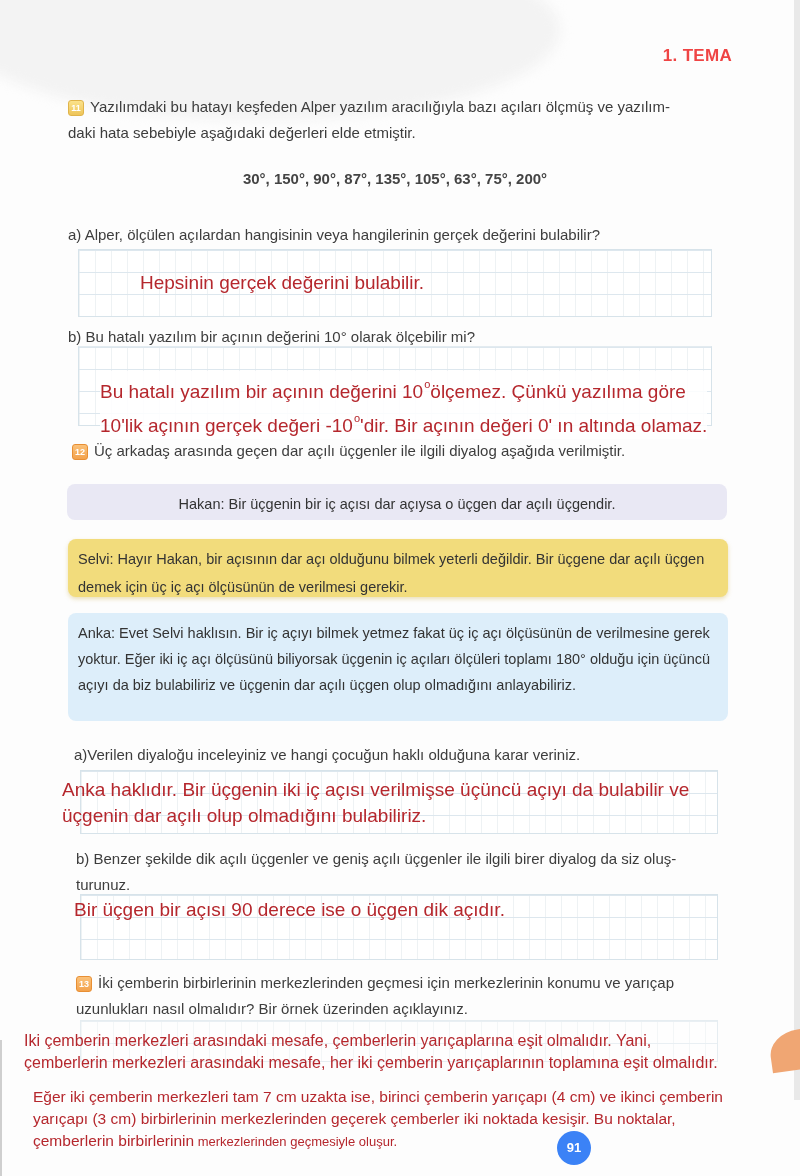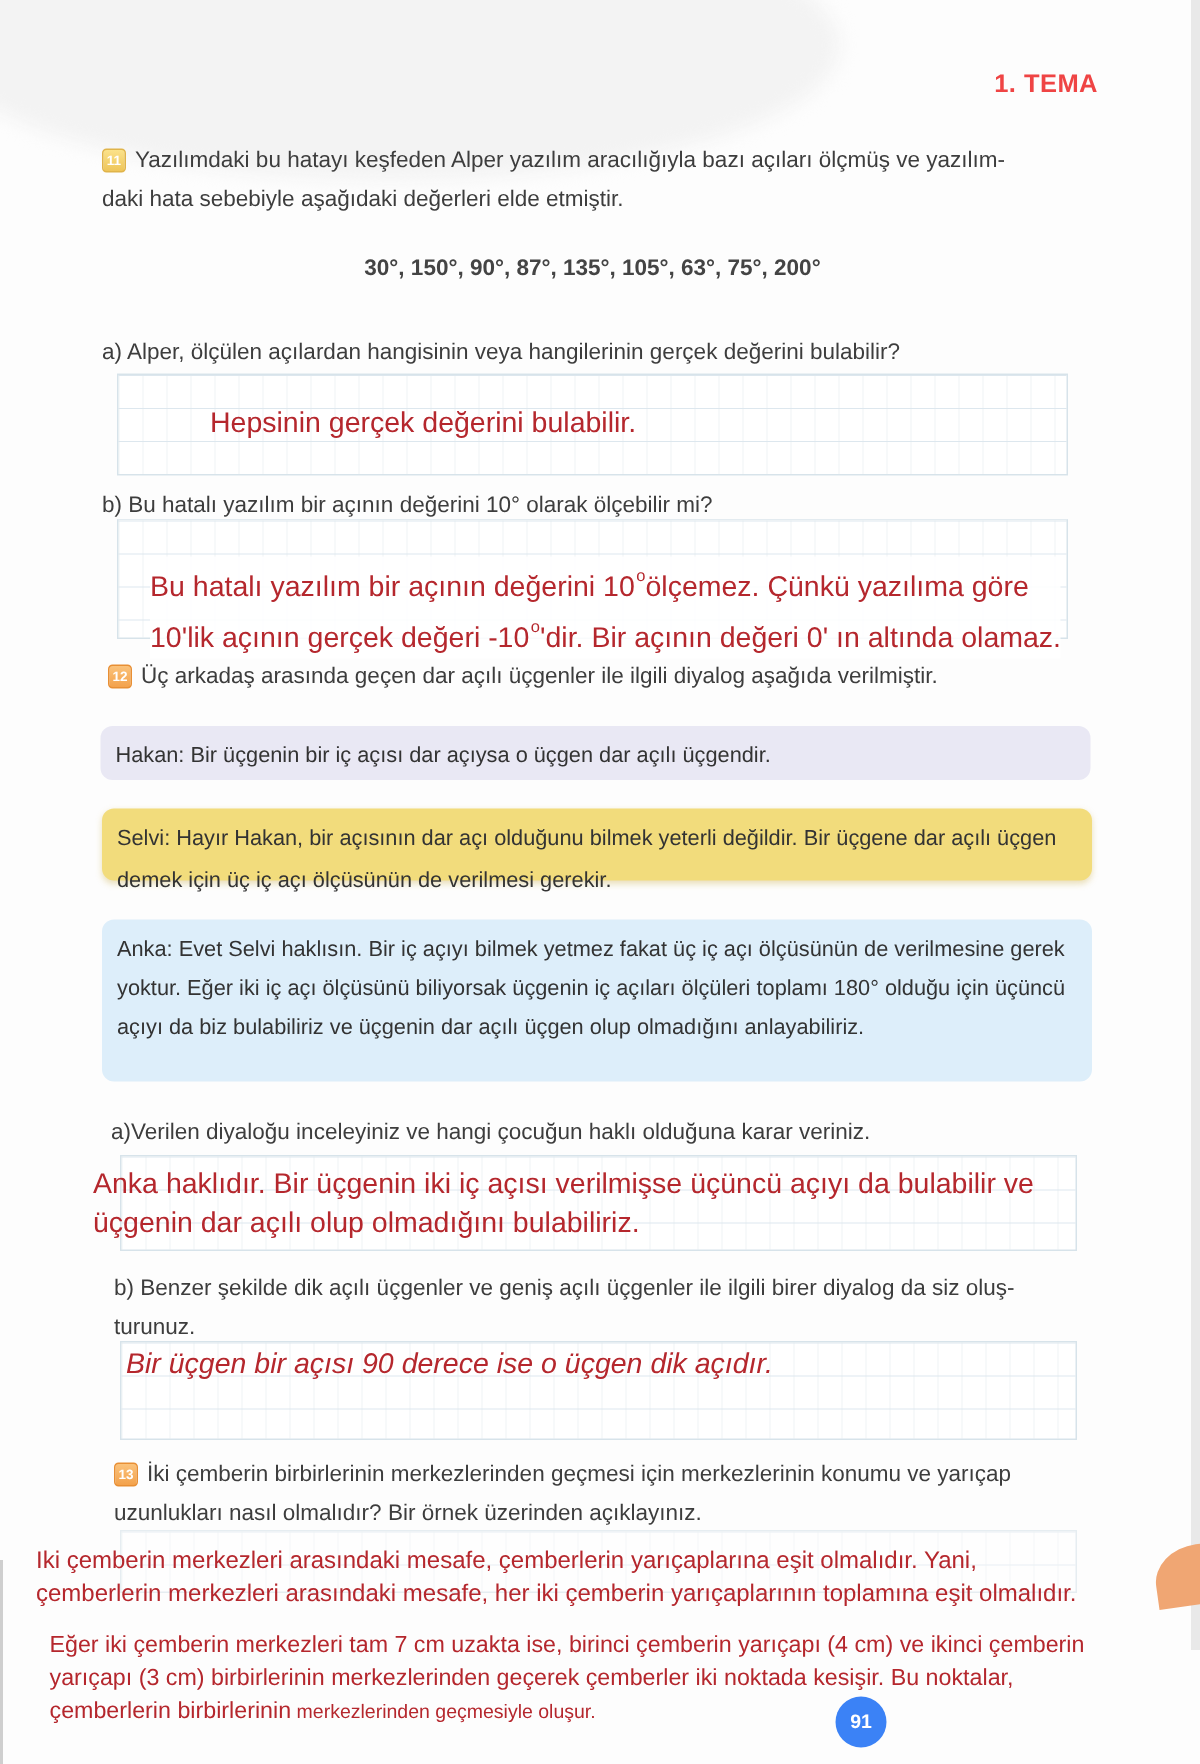--- a/index.html
+++ b/index.html
@@ -31,21 +31,21 @@
     border: 1px solid #d7e3ea;
     background-color: #fff;
     background-image:
       linear-gradient(#dde7ee 1px, transparent 1px),
       linear-gradient(90deg, #eef2f4 1px, transparent 1px);
     background-size: 100% 22px, 16px 100%;
   }
   .answer { color: #b5272d; font-size: 19px; line-height: 26px; white-space: nowrap; }
   .answer.small { font-size: 16px; line-height: 22px; }
   .dialog { position: absolute; border-radius: 8px; font-size: 14.5px; line-height: 28px; color: #333; padding: 6px 10px; box-sizing: border-box; }
-  .hakan { background: #e9e8f4; }
+  .hakan { background: #e9e8f4; text-align: center; }
   .selvi { background: #f2dc7c; box-shadow: 0 2px 4px rgba(200,170,60,0.35); }
   .anka { background: #ddeefa; }
   .page-num {
     left: 557px; top: 1131px; width: 34px; height: 34px; border-radius: 50%;
     background: #3b82f6; color: #fff; font-size: 13px; font-weight: bold;
     text-align: center; line-height: 34px;
   }
   .tab-edge {
     right: -20px; top: 1030px; width: 50px; height: 40px;
     background: #f0a673; border-radius: 60% 0 0 0; transform: rotate(-8deg);
@@ -77,36 +77,36 @@
 <div class="abs answer" style="left:100px; top:371px; background:rgba(255,255,255,0.85);">
   <span>Bu hatalı yazılım bir açının değerini 10</span><sup class="deg">o</sup><span>ölçemez. Çünkü yazılıma göre</span><br>
   <span>10'lik açının gerçek değeri -10</span><sup class="deg">o</sup><span>'dir. Bir açının değeri 0' ın altında olamaz.</span>
 </div>
 
 <div class="abs q-text" style="left:72px; top:438px;">
   <span class="num-badge orange">12</span><span>Üç arkadaş arasında geçen dar açılı üçgenler ile ilgili diyalog aşağıda verilmiştir.</span>
 </div>
 
 <div class="dialog hakan" style="left:67px; top:484px; width:660px; height:36px;">Hakan: Bir üçgenin bir iç açısı dar açıysa o üçgen dar açılı üçgendir.</div>
-<div class="dialog selvi" style="left:68px; top:539px; width:660px; height:48px;">Selvi: Hayır Hakan, bir açısının dar açı olduğunu bilmek yeterli değildir. Bir üçgene dar açılı üçgen demek için üç iç açı ölçüsünün de verilmesi gerekir.</div>
+<div class="dialog selvi" style="left:68px; top:539px; width:660px; height:58px;">Selvi: Hayır Hakan, bir açısının dar açı olduğunu bilmek yeterli değildir. Bir üçgene dar açılı üçgen demek için üç iç açı ölçüsünün de verilmesi gerekir.</div>
 <div class="dialog anka" style="left:68px; top:613px; width:660px; height:108px; line-height:26px; padding-top:7px;">Anka: Evet Selvi haklısın. Bir iç açıyı bilmek yetmez fakat üç iç açı ölçüsünün de verilmesine gerek yoktur. Eğer iki iç açı ölçüsünü biliyorsak üçgenin iç açıları ölçüleri toplamı 180° olduğu için üçüncü açıyı da biz bulabiliriz ve üçgenin dar açılı üçgen olup olmadığını anlayabiliriz.</div>
 
 <div class="abs q-text" style="left:74px; top:742px;">a)Verilen diyaloğu inceleyiniz ve hangi çocuğun haklı olduğuna karar veriniz.</div>
 <div class="grid-box" style="left:80px; top:770px; width:636px; height:62px;"></div>
 <div class="abs answer" style="left:62px; top:777px;">
   <span>Anka haklıdır. Bir üçgenin iki iç açısı verilmişse üçüncü açıyı da bulabilir ve</span><br>
   <span>üçgenin dar açılı olup olmadığını bulabiliriz.</span>
 </div>
 
 <div class="abs q-text" style="left:76px; top:846px; width:680px;">
   <span>b) Benzer şekilde dik açılı üçgenler ve geniş açılı üçgenler ile ilgili birer diyalog da siz oluş-</span><br>
   <span>turunuz.</span>
 </div>
 <div class="grid-box" style="left:80px; top:894px; width:636px; height:64px;"></div>
-<div class="abs answer" style="left:84px; top:897px;font-style:italic;">
+<div class="abs answer" style="left:74px; top:897px;">
   <span>Bir üçgen bir açısı 90 derece ise o üçgen dik açıdır.</span><br>
 </div>
 
 <div class="abs q-text" style="left:76px; top:970px; width:690px;">
   <span class="num-badge orange">13</span><span>İki çemberin birbirlerinin merkezlerinden geçmesi için merkezlerinin konumu ve yarıçap</span><br>
   <span>uzunlukları nasıl olmalıdır? Bir örnek üzerinden açıklayınız.</span>
 </div>
 <div class="grid-box" style="left:80px; top:1020px; width:636px; height:40px; opacity:0.6;"></div>
 
 <div class="abs answer small" style="left:24px; top:1030px;">

